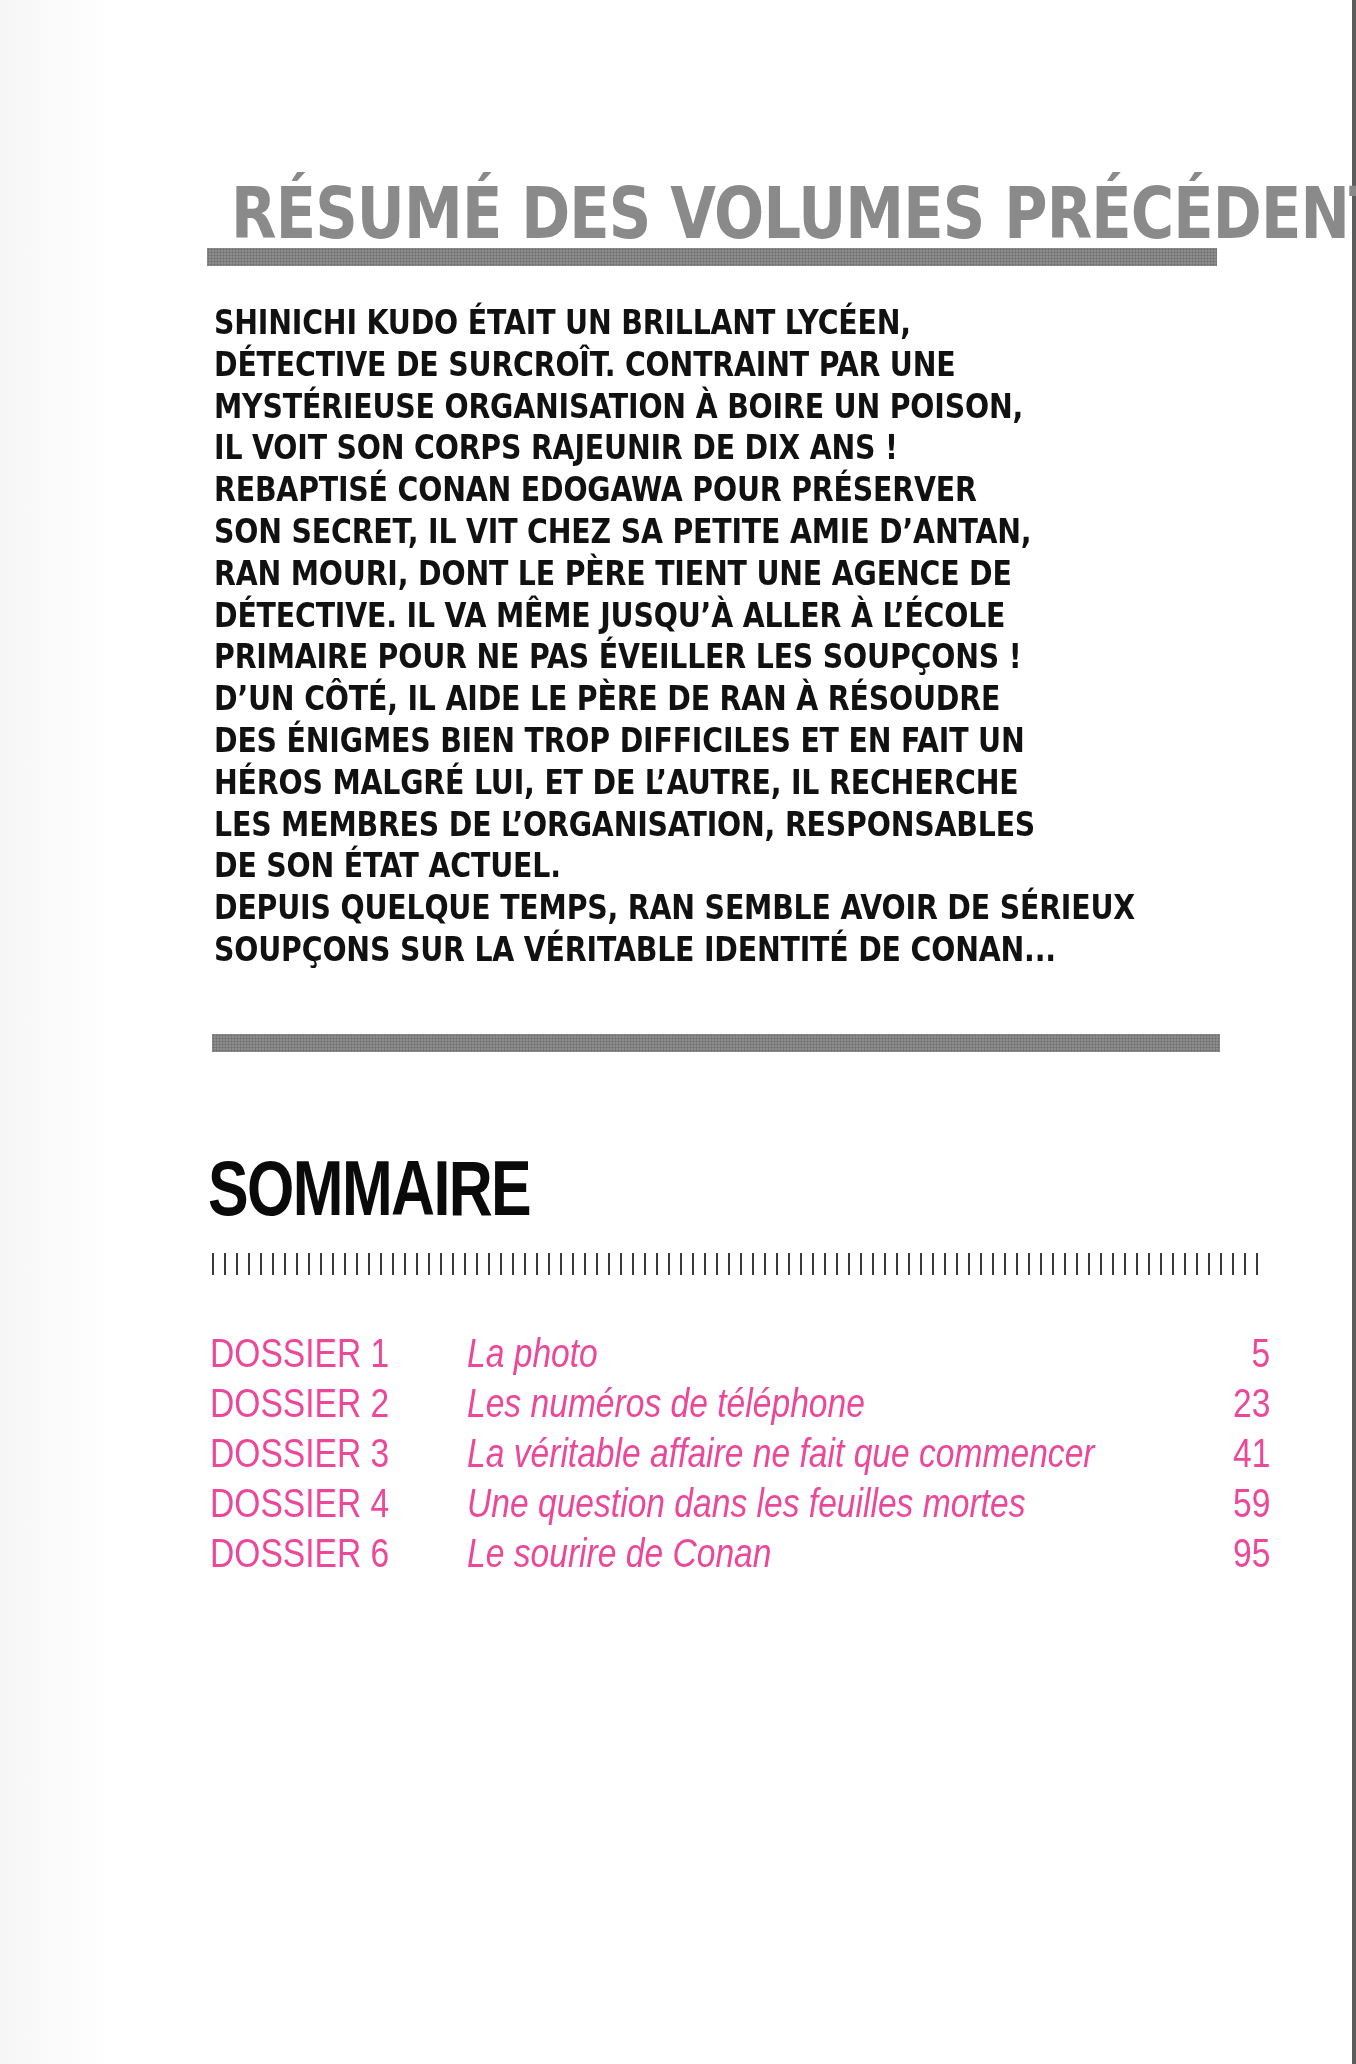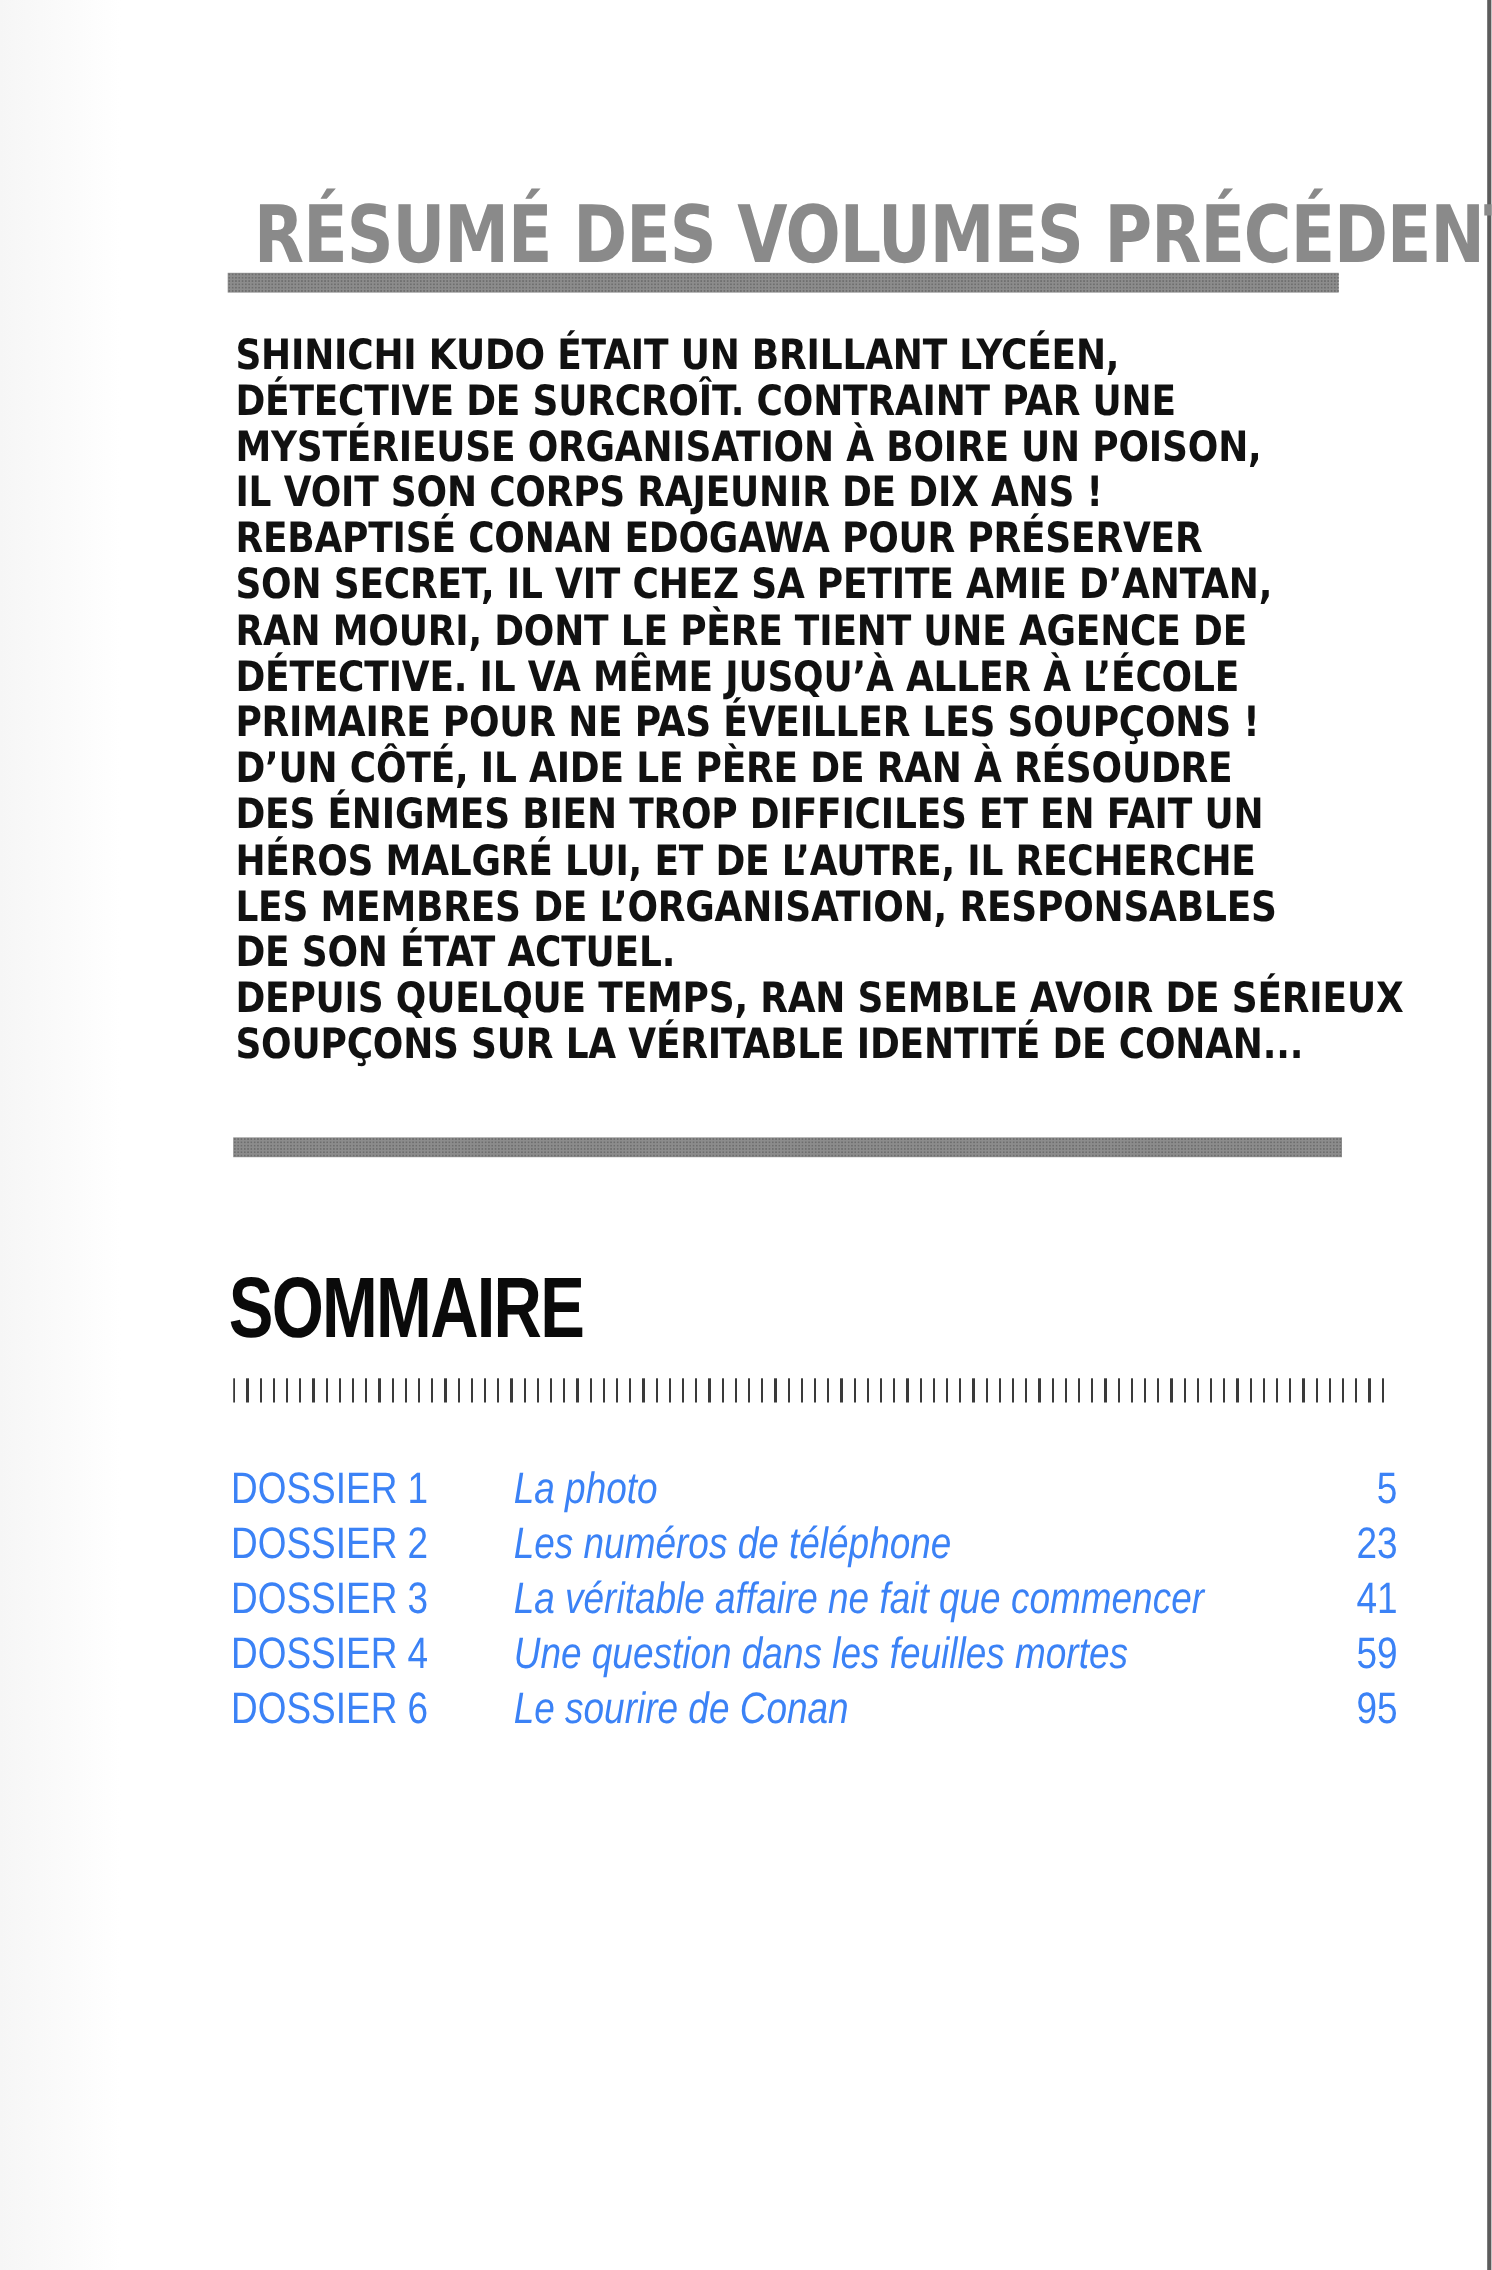--- a/index.html
+++ b/index.html
@@ -65,21 +65,21 @@
     white-space: nowrap;
   }
 
   
   .summary {
     position: absolute;
     left: 214px; top: 302px;
     width: 1000px;
     font-family: "DejaVu Sans", sans-serif;
     font-weight: bold;
-    font-size: 38px;
+    font-size: 33px;
     line-height: 41.8px;
     color: #111111;
     letter-spacing: -0.2px;
   }
   .summary-line {
     display: block;
     white-space: nowrap;
     transform: scaleX(0.86);
     transform-origin: left center;
   }
@@ -117,21 +117,21 @@
     position: absolute;
     left: 210px; top: 1328px;
     width: 1060px;
   }
   .toc-row {
     position: relative;
     height: 50px;
     font-family: "Liberation Sans", sans-serif;
     font-size: 40px;
     line-height: 50px;
-    color: #3b82f6;
+    color: #ec4899;
   }
   .toc-label {
     position: absolute;
     left: 0; top: 0;
     white-space: nowrap;
     transform: scaleX(0.84);
     transform-origin: left center;
   }
   .toc-chapter {
     position: absolute;

